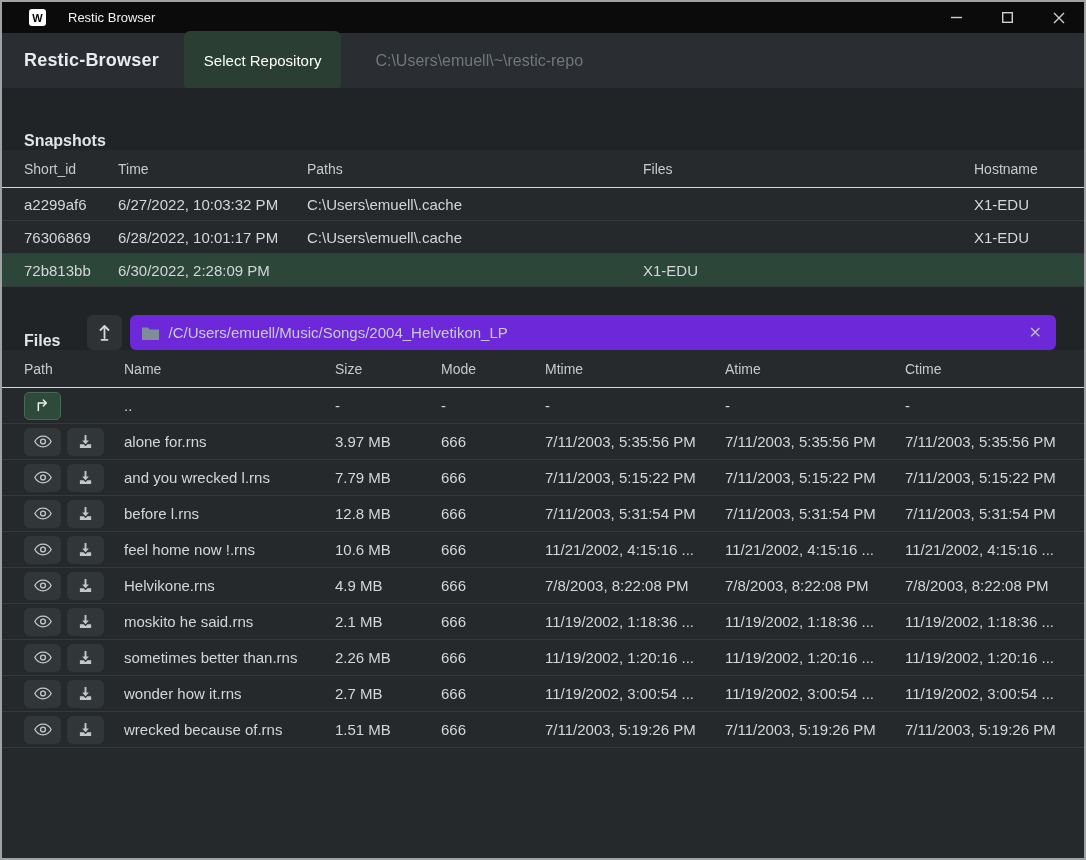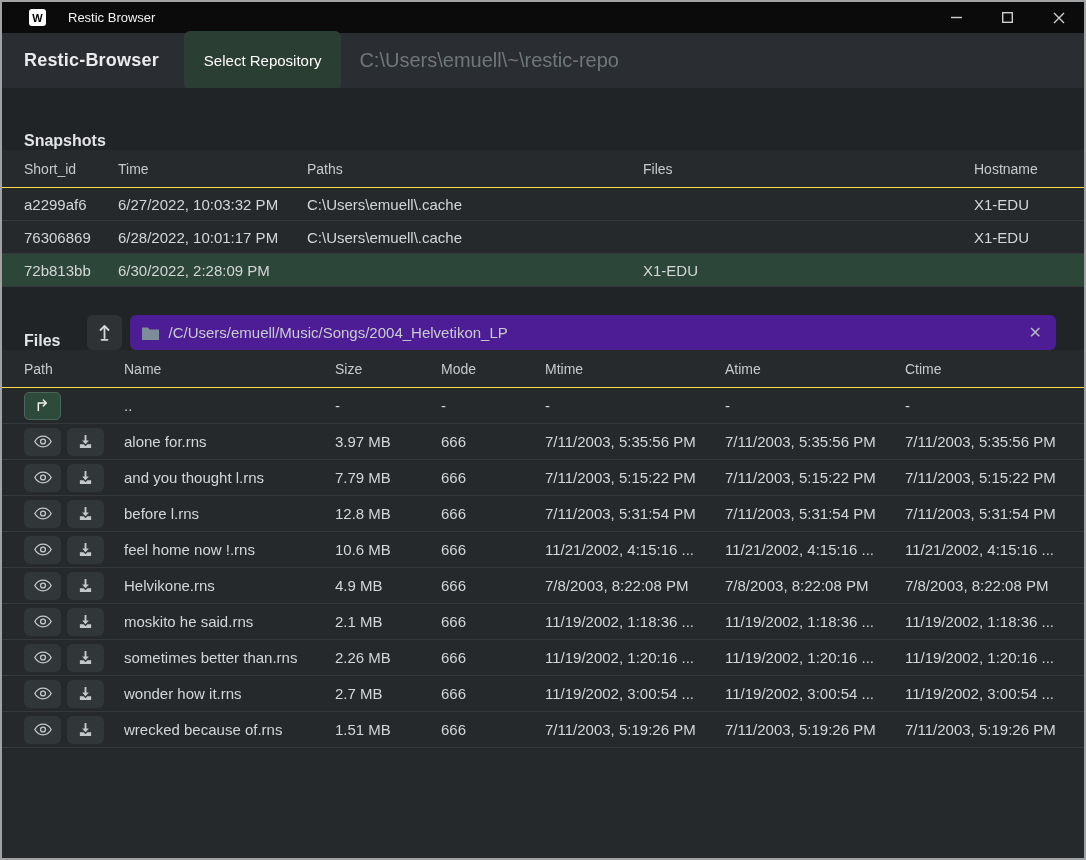--- a/index.html
+++ b/index.html
@@ -14,41 +14,41 @@
     display:flex; align-items:center; justify-content:center; color:#000; font-weight:bold; font-size:11px; }
   .titlebar-title { color:#f2f2f2; font-size:13px; margin-left:22px; }
   .titlebar-spacer { flex:1; }
   .win-btn { width:51px; height:31px; display:flex; align-items:center; justify-content:center; color:#cfcfcf; }
   .win-btn svg { display:block; }
   
   .header { height:55px; background:#2a2d31; display:flex; align-items:center; padding:0 22px; flex:0 0 auto; }
   .app-title { color:#e9ebec; font-weight:bold; font-size:18px; letter-spacing:.2px; }
   .select-repo-btn { margin-left:25px; background:#2b3e33; color:#fff; font-weight:normal; font-size:15px;
     border:none; border-radius:6px; padding:21px 20px; font-family:inherit; cursor:pointer; }
-  .repo-path { margin-left:18px; color:#70777b; font-size:20px; }
+  .repo-path { margin-left:34px; color:#70777b; font-size:16px; }
   
   .strip { background:#212427; display:flex; align-items:flex-end; padding:0 28px 0 22px; flex:0 0 auto; }
   .snapshots-strip { height:62px; }
   .files-strip { height:63px; gap:0; }
   .section-heading { color:#e2e4e6; font-weight:bold; font-size:16px; }
   
   .thead { height:38px; background:#272a2d; border-bottom:1px solid #fde047; color:#c6cacd; font-size:14px;
     display:grid; align-items:center; padding:0 16px 0 22px; flex:0 0 auto; }
   .snap-grid { grid-template-columns:94px 189px 336px 331px 1fr; }
   .file-grid { grid-template-columns:100px 211px 106px 104px 180px 180px 1fr; }
   .row { display:grid; align-items:center; padding:0 24px 0 22px; background:#26292c;
     border-bottom:1px solid #35393c; color:#d3d7d9; font-size:15px; flex:0 0 auto; }
   .snap-row { height:33px; }
   .snap-row.selected { background:#2c463a; }
   .file-row { height:36px; }
   .cell { white-space:nowrap; overflow:hidden; text-overflow:clip; padding-right:10px; }
   
   .parent-btn { width:35px; height:35px; margin-left:27px; background:#2e3235; border:none; border-radius:6px;
     display:flex; align-items:center; justify-content:center; cursor:pointer; flex:0 0 auto; }
-  .path-input { flex:1; height:35px; margin-left:8px; background:#4c1d95; border-radius:6px;
+  .path-input { flex:1; height:35px; margin-left:8px; background:#6d28d9; border-radius:6px;
     display:flex; align-items:center; padding:0 12px; gap:9px; color:#c9cdd0; font-size:15px; }
   .path-text { flex:1; white-space:nowrap; overflow:hidden; }
   .clear-btn { color:#b2b7ba; font-size:16px; cursor:pointer; padding:0 2px; background:none; border:none; font-family:inherit; }
   
   .actions { display:flex; gap:6px; }
   .icon-btn { width:37px; height:28px; background:#313639; border:none; border-radius:6px;
     display:flex; align-items:center; justify-content:center; cursor:pointer; color:#c3c8cb; }
   .return-btn { width:37px; height:28px; background:#2d4a3a; border:1px solid #47685a; border-radius:5px;
     display:flex; align-items:center; justify-content:center; cursor:pointer; color:#e8ecea; }
   .bottom-fill { flex:1; background:#26292c; }
@@ -197,21 +197,21 @@
           <circle cx="11" cy="7.5" r="3"></circle>
         </svg>
       </button>
       <button class="icon-btn">
         <svg width="15" height="15" viewBox="0 0 16 16" fill="currentColor">
           <path d="M7 1h2v6h2.6L8 11 4.4 7H7z"></path>
           <path d="M2 11h4l2 2 2-2h4v4H2z"></path>
         </svg>
       </button>
     </div>
-    <div class="cell">and you thought l.rns</div>
+    <div class="cell">and you wrecked l.rns</div>
     <div class="cell">7.79 MB</div>
     <div class="cell">666</div>
     <div class="cell">7/11/2003, 5:15:22 PM</div>
     <div class="cell">7/11/2003, 5:15:22 PM</div>
     <div class="cell">7/11/2003, 5:15:22 PM</div>
   </div>
 
   <div class="row file-grid file-row">
     <div class="actions">
       <button class="icon-btn">

